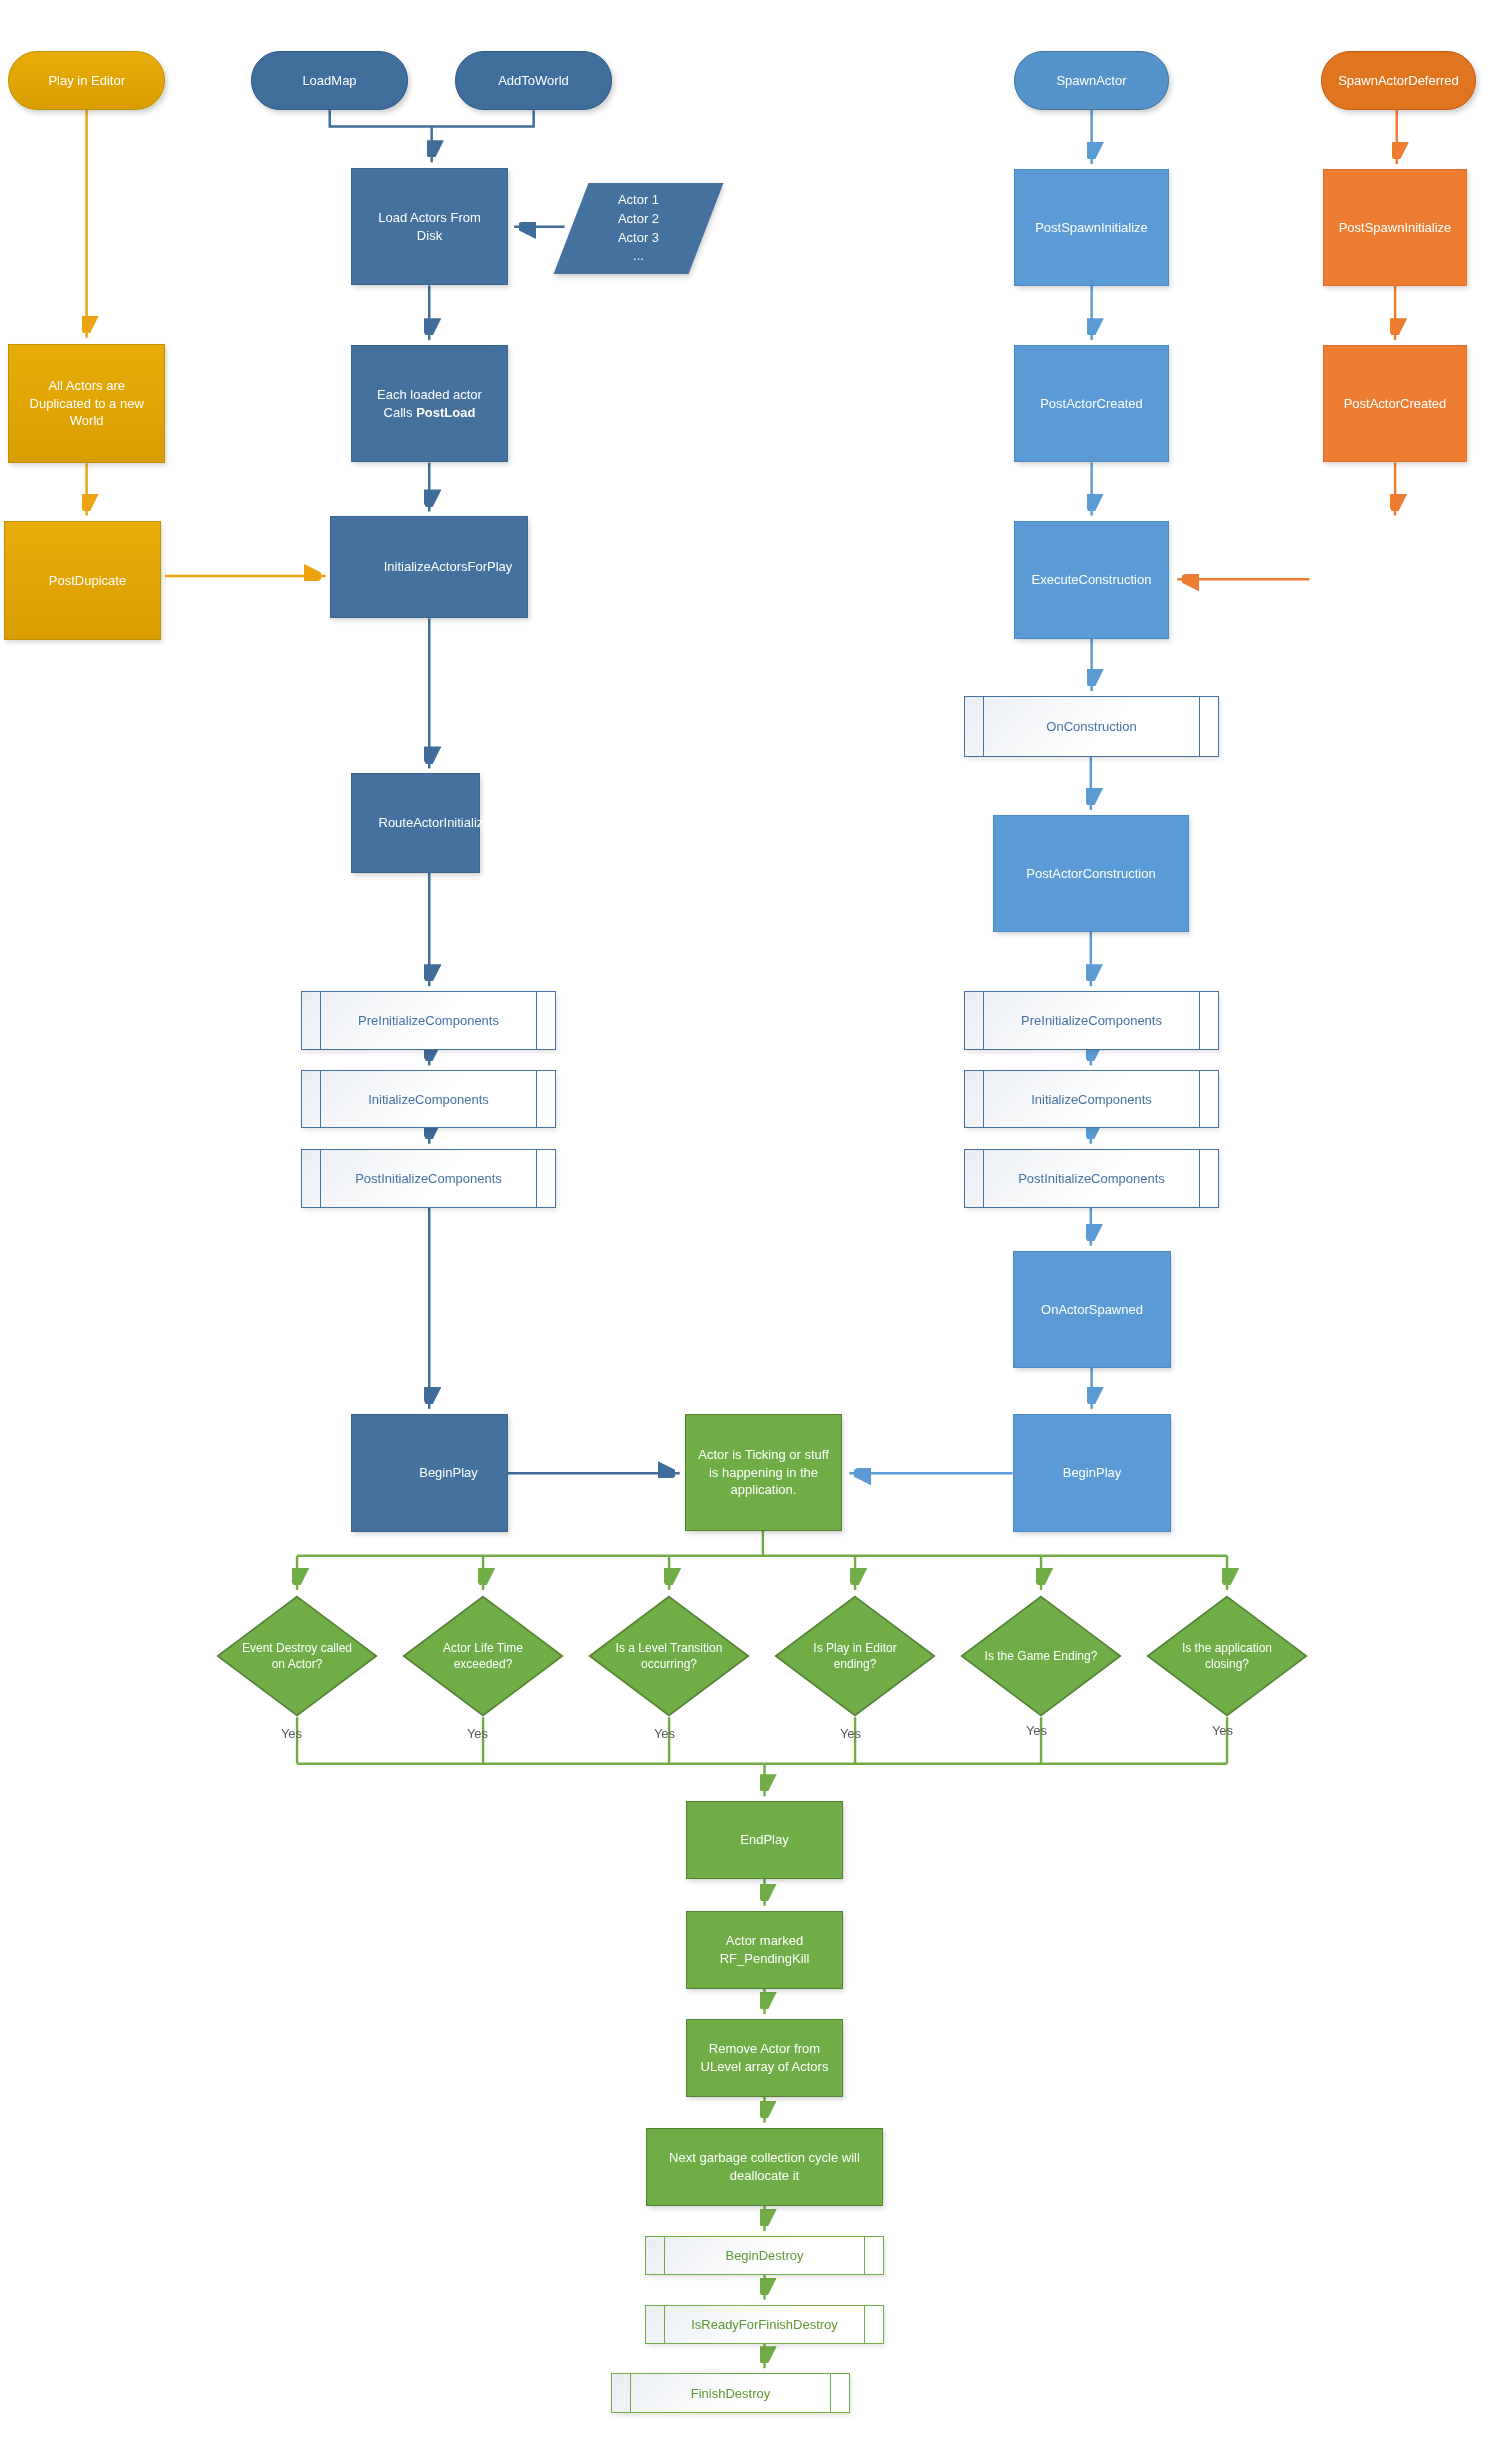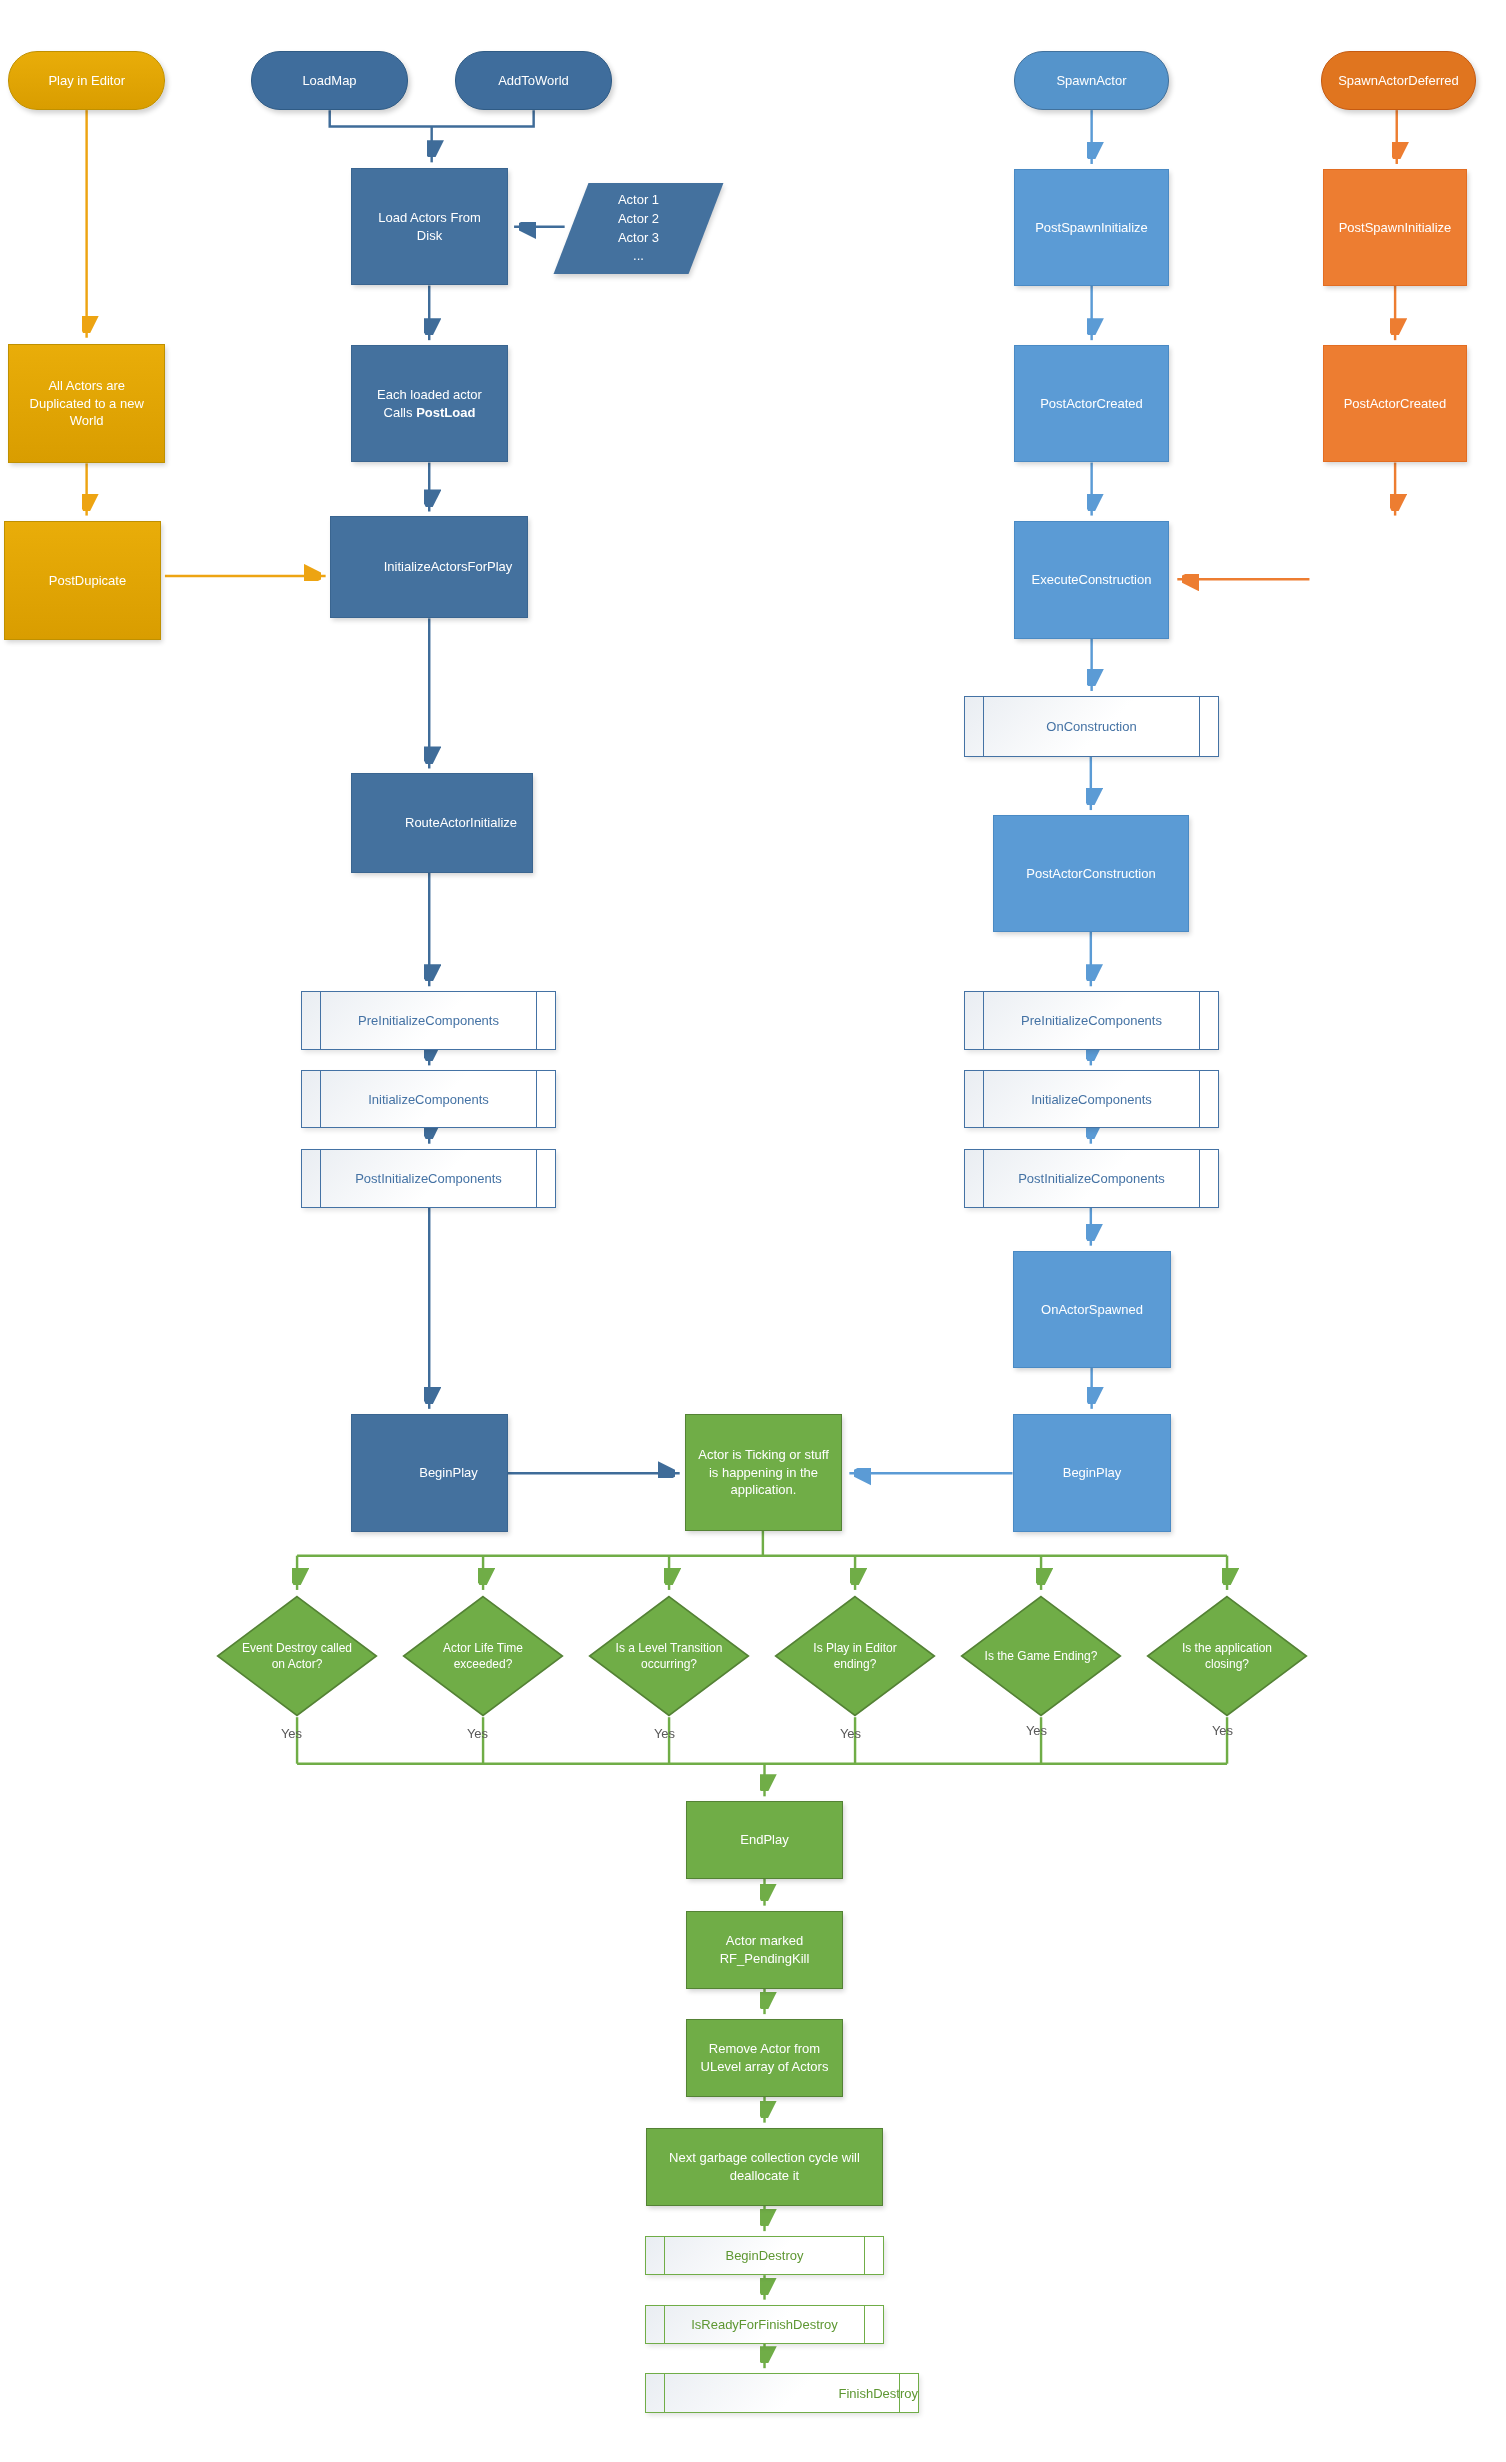--- a/index.html
+++ b/index.html
@@ -168,21 +168,21 @@
 
   <div class="node dkblue" style="left:351px;top:345px;width:157px;height:117px;padding:0 9.8px;">
     <div>
       <span>Each loaded actor</span><br>
       <span>Calls </span><b>PostLoad</b>
     </div>
   </div>
 
   <div class="node dkblue" style="left:330px;top:516px;width:198px;height:102px;">InitializeActorsForPlay</div>
 
-  <div class="node dkblue" style="left:351px;top:773px;width:182px;height:100px;">RouteActorInitialize</div>
+  <div class="node dkblue" style="left:351px;top:773px;width:129px;height:100px;">RouteActorInitialize</div>
 
   <div class="sub blue" style="left:301px;top:991px;width:255px;height:59px;">
     <i class="l"></i>
       <i class="r"></i>
     <span>PreInitializeComponents</span>
   </div>
   <div class="sub blue" style="left:301px;top:1070px;width:255px;height:58px;">
     <i class="l"></i>
       <i class="r"></i>
     <span>InitializeComponents</span>
@@ -295,20 +295,20 @@
   <div class="sub greenline" style="left:645px;top:2236px;width:239px;height:39px;">
     <i class="l"></i>
       <i class="r"></i>
     <span>BeginDestroy</span>
   </div>
   <div class="sub greenline" style="left:645px;top:2305px;width:239px;height:39px;">
     <i class="l"></i>
       <i class="r"></i>
     <span>IsReadyForFinishDestroy</span>
   </div>
-  <div class="sub greenline" style="left:645px;top:2373px;width:274px;height:40px;justify-content:flex-end;">
+  <div class="sub greenline" style="left:611px;top:2373px;width:239px;height:40px;">
     <i class="l"></i>
       <i class="r"></i>
     <span>FinishDestroy</span>
   </div>
 
 </div>
 
 
 </body></html>

